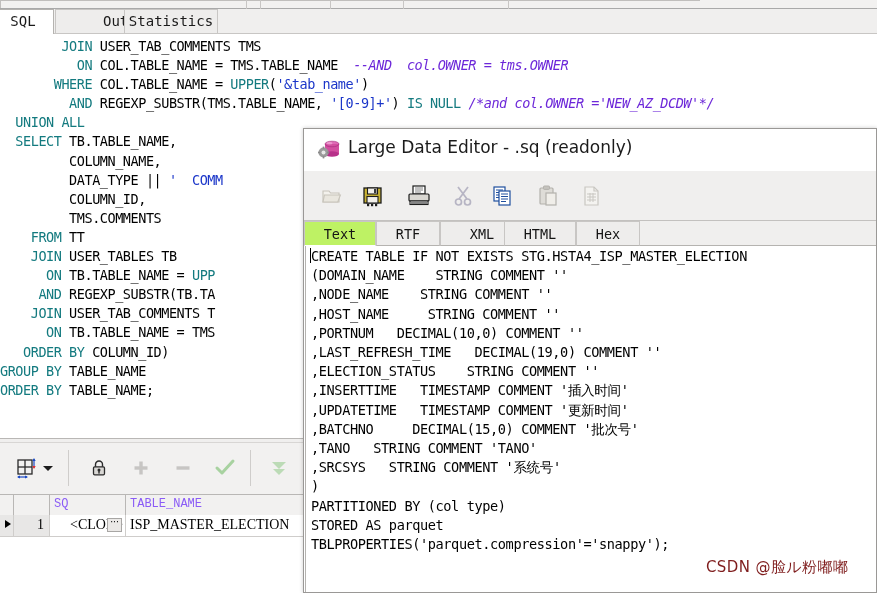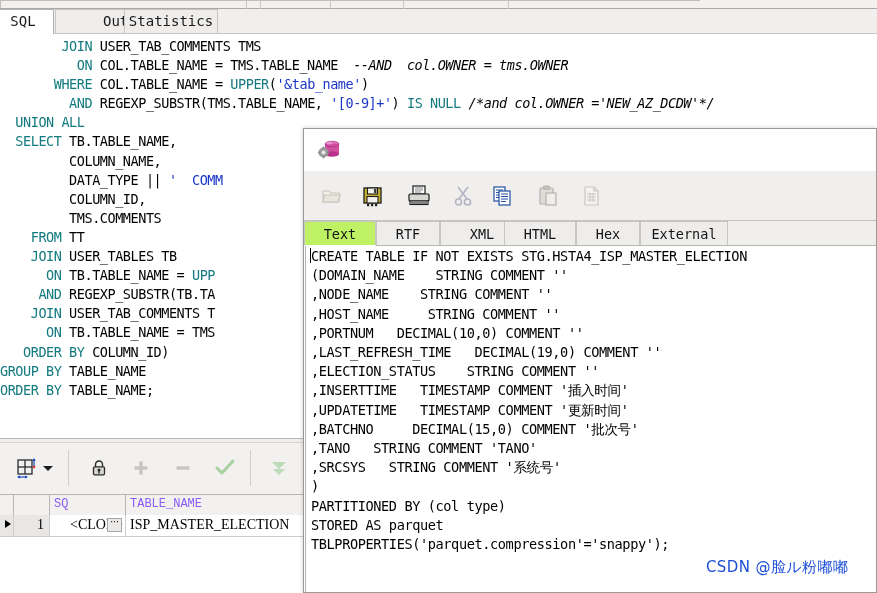--- a/index.html
+++ b/index.html
@@ -74,21 +74,21 @@
     position: absolute; left: 0; top: 3px;
     margin: 0;
     font-family: "DejaVu Sans Mono", monospace;
     font-size: 13.5px;
     line-height: 19.1px;
     white-space: pre;
     color: #000000;
     letter-spacing: -0.45px;
   }
   .kw   { color: #137a7f; }       
-  .cmt  { color: #000000; font-style: italic; }  
+  .cmt  { color: #6d28d9; font-style: italic; }  
   .str  { color: #1b36c9; }       
   .op   { color: #000000; }
 
   
   #grid-divider {
     position: absolute; left: 0; top: 438px; width: 877px; height: 5px;
     background: #f0efee;
     border-top: 1px solid #b9b7b5;
     border-bottom: 1px solid #d8d6d4;
     box-sizing: border-box;
@@ -258,21 +258,21 @@
   #lde-caret {
     position: absolute; left: 4px; top: 2px;
     width: 1px; height: 15px; background: #000;
   }
 
   
   #watermark {
     position: absolute; left: 706px; top: 558px;
     font-family: "DejaVu Sans", sans-serif;
     font-size: 15px;
-    color: #1d4ed8;
+    color: #7f1d1d;
     white-space: nowrap;
     letter-spacing: 0.4px;
   }
 </style>
 </head>
 <body>
 
 <div id="top-strip">
   <div class="frame"></div>
   <div class="sep" style="left:246px;"></div>
@@ -414,20 +414,21 @@
         <circle cx="5.5" cy="13.5" r="5" fill="#9b9b9b"></circle>
         <circle cx="5.5" cy="13.5" r="2" fill="#e9e9e9"></circle>
         <g fill="#8a8a8a">
           <rect x="4.7" y="7.6" width="1.6" height="2.2"></rect>
           <rect x="4.7" y="17.2" width="1.6" height="2.2"></rect>
           <rect x="-0.1" y="12.7" width="2.2" height="1.6"></rect>
           <rect x="9" y="12.7" width="2.2" height="1.6"></rect>
         </g>
       </svg>
     </span>
+    <span id="lde-title-text">Large Data Editor - .sq (readonly)</span>
   </div>
 
   <div id="lde-toolbar">
 
     <div class="tb" style="left:14px;">
       <svg width="22" height="20" viewBox="0 0 22 20">
         <path d="M2 5 h6 l1.6 2 h8.4 v9 H2 Z" fill="#f3f1ec" stroke="#c7c3ba" stroke-width="1.1"></path>
         <path d="M3.4 9 h16 l-2.6 7 H2 Z" fill="#e9e6de" stroke="#c7c3ba" stroke-width="1.1"></path>
       </svg>
     </div>
@@ -511,21 +512,20 @@
       </svg>
     </div>
   </div>
 
   <div id="lde-tabbar">
     <div class="ltab active" style="left:0px;width:72px;"><span>Text</span></div>
     <div class="ltab" style="left:72px;width:64px;"><span>RTF</span></div>
     <div class="ltab" style="left:136px;width:84px;"><span>XML</span></div>
     <div class="ltab" style="left:200px;width:72px;"><span>HTML</span></div>
     <div class="ltab" style="left:272px;width:64px;"><span>Hex</span></div>
-    <div class="ltab" style="left:336px;width:88px;"><span>External</span></div>
   </div>
 
   <div id="lde-text">
     <div id="lde-caret"></div>
     <pre id="lde-content">CREATE TABLE IF NOT EXISTS STG.HSTA4_ISP_MASTER_ELECTION
 (DOMAIN_NAME    STRING COMMENT ''
 ,NODE_NAME    STRING COMMENT ''
 ,HOST_NAME     STRING COMMENT ''
 ,PORTNUM   DECIMAL(10,0) COMMENT ''
 ,LAST_REFRESH_TIME   DECIMAL(19,0) COMMENT ''

